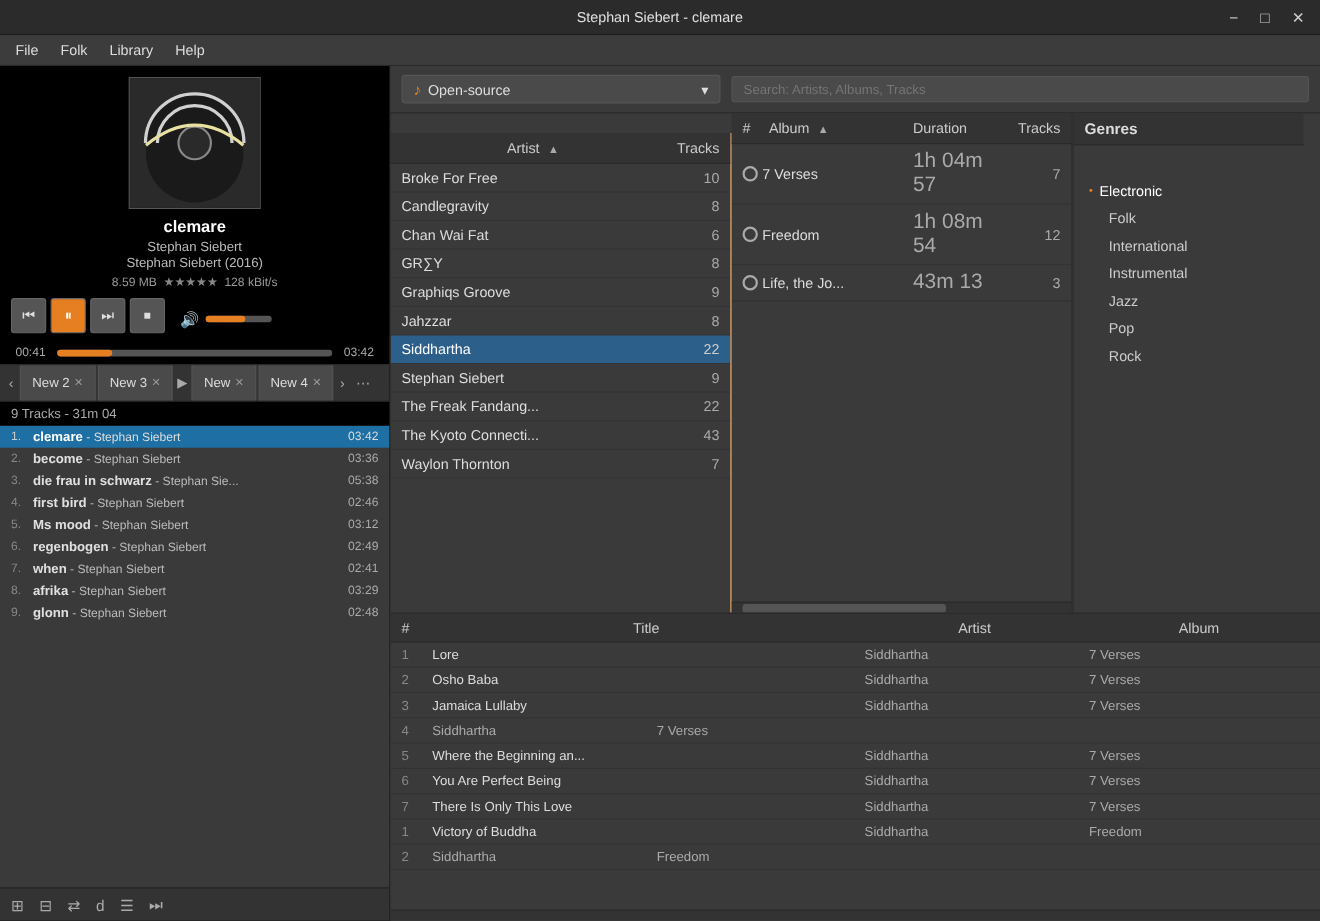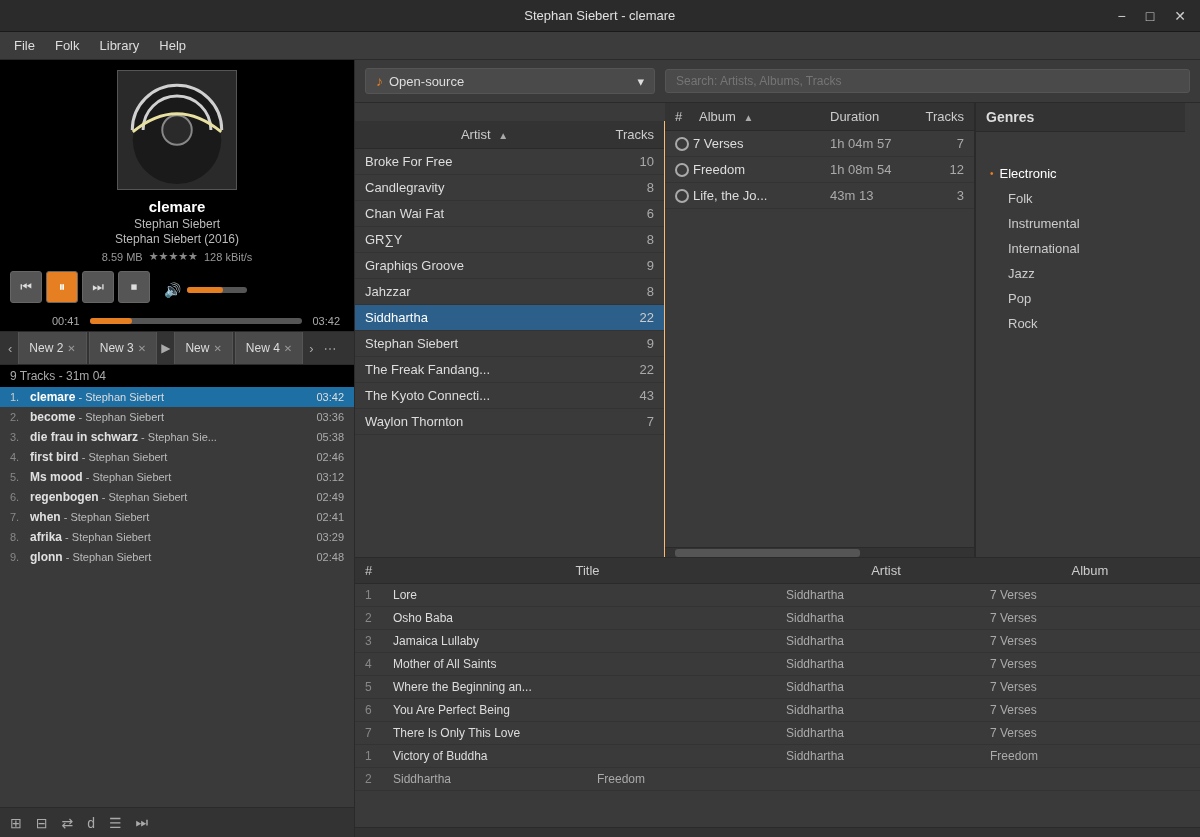--- a/index.html
+++ b/index.html
@@ -401,21 +401,21 @@
     .album-row {
       display: flex;
       align-items: center;
       padding: 5px 10px;
       cursor: pointer;
       border-bottom: 1px solid #333;
       gap: 4px;
     }
     .album-dot { width: 14px; height: 14px; border-radius: 50%; border: 2px solid #aaa; background: none; display: inline-block; }
     .album-name { flex: 1; font-size: 13px; color: #ddd; }
-    .album-dur { width: 80px; font-size: 13px; color: #aaa; }
+    .album-dur { width: 80px; font-size: 19px; color: #aaa; }
     .album-trk { width: 50px; font-size: 13px; color: #aaa; text-align: right; }
     #albums-scrollbar-area {
       height: 10px;
       background: #333;
       border-top: 1px solid #2a2a2a;
     }
     #albums-hscroll {
       height: 8px;
       background: #555;
       width: 60%;
@@ -585,21 +585,21 @@
           <button class="transport-btn">⏭</button>
           <button class="transport-btn">⏹</button>
         </div>
         <div id="volume-area">
           <span id="volume-icon">🔊</span>
           <div id="volume-bar">
             <div id="volume-fill" style="width: 60%;"></div>
           </div>
         </div>
       </div>
-      <div id="progress-area" style="margin-top:6px;margin-left:38px;">
+      <div id="progress-area" style="margin-top:6px;">
         <span id="time-current">00:41</span>
         <div id="progress-bar">
           <div id="progress-fill" style="width: 20%;"></div>
         </div>
         <span id="time-total">03:42</span>
       </div>
     </div>
 
     <div id="playlist-tabs-row">
       <button class="pl-tab-btn">‹</button>
@@ -819,25 +819,25 @@
               <div class="genre-item selected">
     <span class="genre-bullet">•</span>
     <span>Electronic</span>
   </div>
               <div class="genre-item">
     <span style="width:12px;display:inline-block;">&nbsp;</span>
     <span>Folk</span>
   </div>
               <div class="genre-item">
     <span style="width:12px;display:inline-block;">&nbsp;</span>
-    <span>Instrumental</span>
+    <span>International</span>
   </div>
               <div class="genre-item">
     <span style="width:12px;display:inline-block;">&nbsp;</span>
-    <span>International</span>
+    <span>Instrumental</span>
   </div>
               <div class="genre-item">
     <span style="width:12px;display:inline-block;">&nbsp;</span>
     <span>Jazz</span>
   </div>
               <div class="genre-item">
     <span style="width:12px;display:inline-block;">&nbsp;</span>
     <span>Pop</span>
   </div>
               <div class="genre-item">
@@ -871,21 +871,20 @@
     <span class="tr-album">7 Verses</span>
   </div>
             <div class="track-row">
     <span class="tr-num">3</span>
     <span class="tr-title">Jamaica Lullaby</span>
     <span class="tr-artist">Siddhartha</span>
     <span class="tr-album">7 Verses</span>
   </div>
             <div class="track-row">
     <span class="tr-num">4</span>
-    <span class="tr-title">Mother of All Saints</span>
     <span class="tr-artist">Siddhartha</span>
     <span class="tr-album">7 Verses</span>
   </div>
             <div class="track-row">
     <span class="tr-num">5</span>
     <span class="tr-title">Where the Beginning an...</span>
     <span class="tr-artist">Siddhartha</span>
     <span class="tr-album">7 Verses</span>
   </div>
             <div class="track-row">

